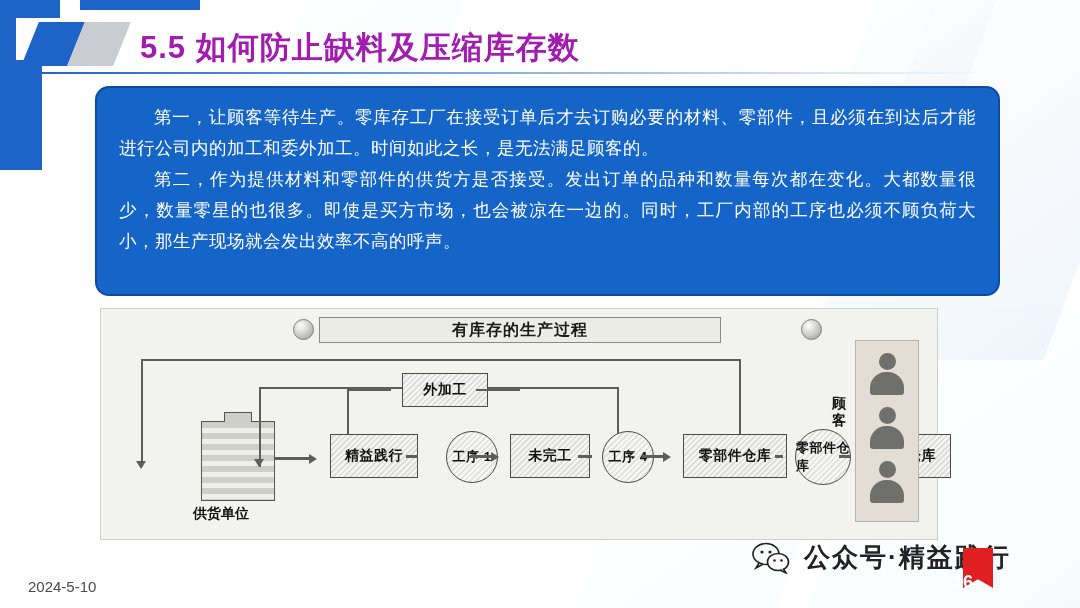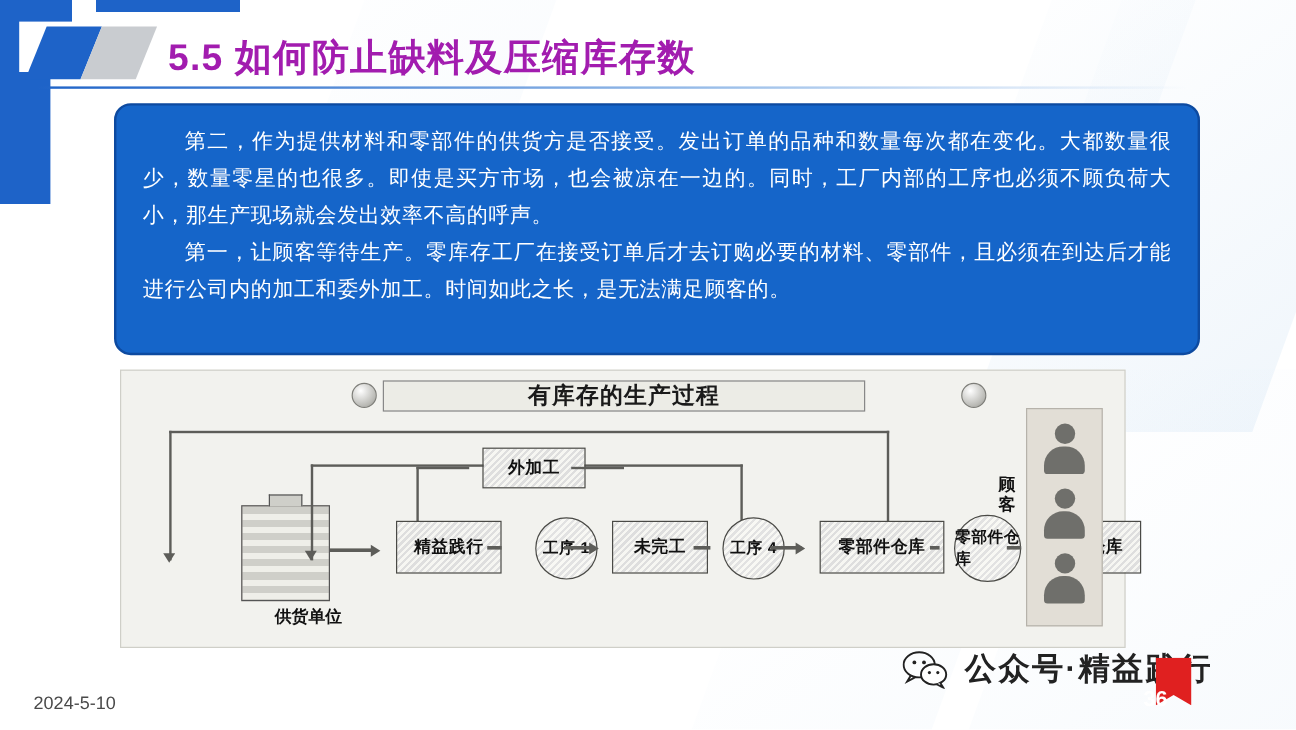--- a/index.html
+++ b/index.html
@@ -129,21 +129,21 @@
   }
   .dg-title-box {
     position: absolute;
     left: 218px; top: 8px;
     width: 400px; height: 24px;
     border: 1px solid #888;
     background: #ececE6;
     display: flex;
     align-items: center;
     justify-content: center;
-    font-size: 19px;
+    font-size: 16px;
     font-weight: bold;
     color: #1a1a1a;
     letter-spacing: 1px;
   }
   .dg-dot {
     position: absolute;
     top: 10px;
     width: 19px; height: 19px;
     border-radius: 50%;
     background: radial-gradient(circle at 35% 30%, #ffffff, #b9b9b4 70%, #8e8e8a 100%);
@@ -187,21 +187,21 @@
     width: 28px; height: 10px;
     background: #cfcfc9;
     border: 1px solid #555;
     border-bottom: none;
     box-sizing: border-box;
   }
   .bld-label {
     position: absolute;
     left: 92px; top: 196px;
     width: 92px;
-    text-align: right;
+    text-align: left;
     font-size: 14px;
     font-weight: bold;
     color: #111;
   }
   .cust-panel {
     position: absolute;
     left: 752px; top: 34px;
     width: 62px; height: 180px;
     background: #e2ded6;
     border: 1px solid #b6b2aa;
@@ -315,22 +315,22 @@
   <div class="left-block"></div>
 
   <div class="header">
     <div class="hdr-para hdr-p1"></div>
     <div class="hdr-para hdr-p2"></div>
     <div class="hdr-title">5.5  如何防止缺料及压缩库存数</div>
     <div class="hdr-rule"></div>
   </div>
 
   <div class="textbox">
+    <div class="tb-line tb-indent">第一，让顾客等待生产。零库存工厂在接受订单后才去订购必要的材料、零部件，且必须在到达后才能进行公司内的加工和委外加工。时间如此之长，是无法满足顾客的。</div>
     <div class="tb-line tb-indent">第二，作为提供材料和零部件的供货方是否接受。发出订单的品种和数量每次都在变化。大都数量很少，数量零星的也很多。即使是买方市场，也会被凉在一边的。同时，工厂内部的工序也必须不顾负荷大小，那生产现场就会发出效率不高的呼声。</div>
-    <div class="tb-line tb-indent">第一，让顾客等待生产。零库存工厂在接受订单后才去订购必要的材料、零部件，且必须在到达后才能进行公司内的加工和委外加工。时间如此之长，是无法满足顾客的。</div>
   </div>
 
   <div class="diagram">
 
     <div class="dg-dot left"></div>
     <div class="dg-dot right"></div>
     <div class="dg-title-box">有库存的生产过程</div>
 
     <div class="building"></div>
     <div class="bld-label">供货单位</div>

